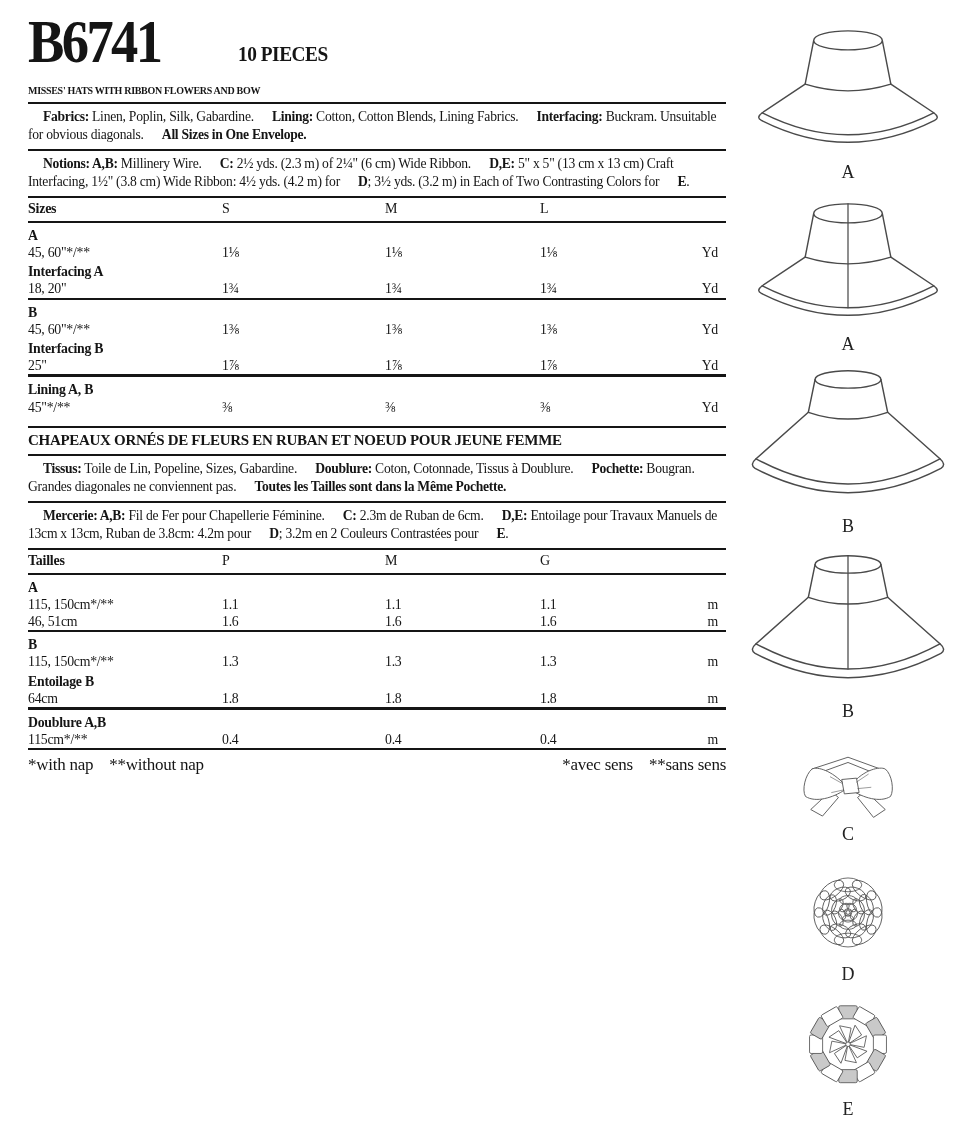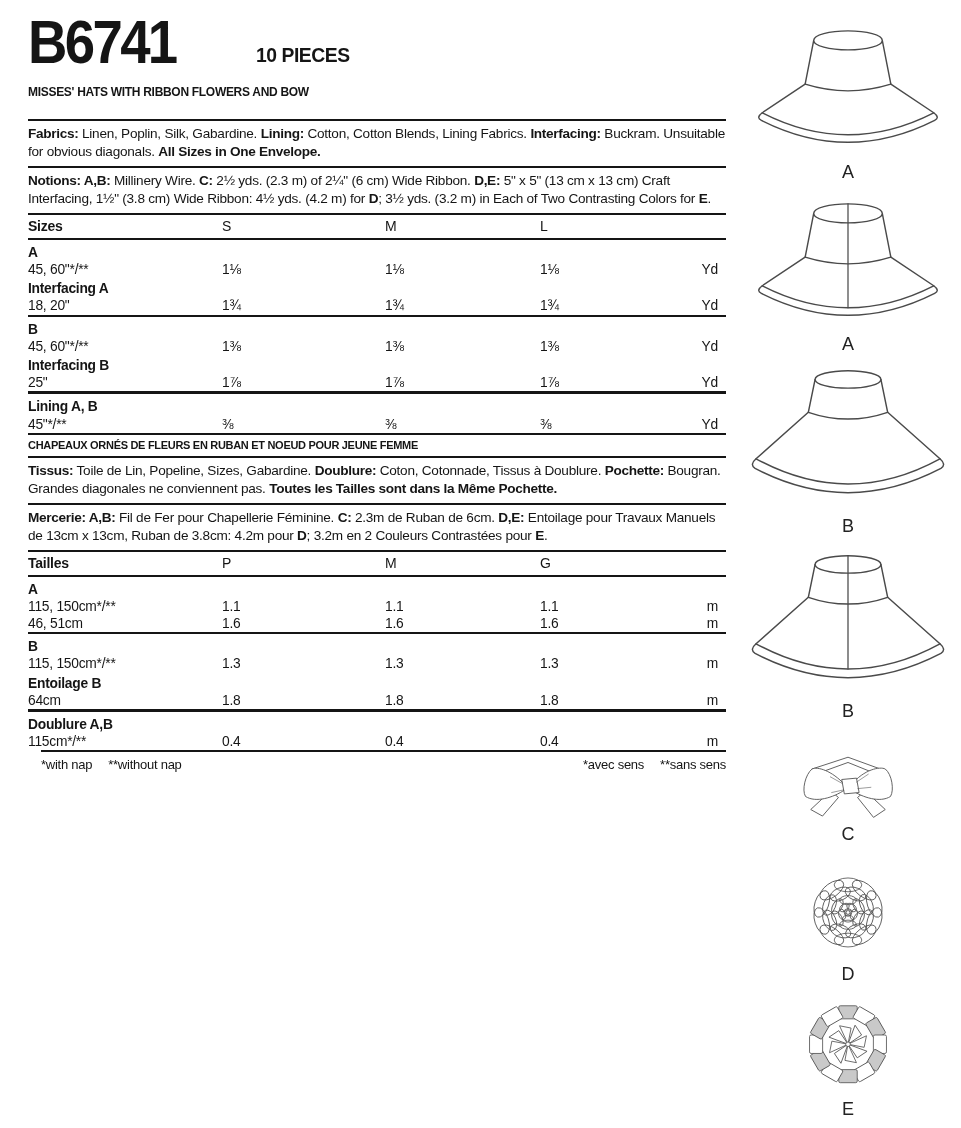--- a/index.html
+++ b/index.html
@@ -5,73 +5,73 @@
   * { box-sizing: border-box; margin: 0; padding: 0; }
   html,body { background:#fff; }
   body {
     width: 961px; height: 1128px;
     font-family: "Liberation Sans", "DejaVu Sans", sans-serif;
     color: #151515;
     letter-spacing: -0.25px;
     position: relative;
     overflow: hidden;
   }
-  .page { position: relative; width: 770px; height: 1128px; }
+  .page { position: relative; width: 770px; height: 1128px; font-family: Liberation Serif, serif; }
   .left-col { position: absolute; left: 28px; top: 12px; width: 698px; }
 
   .header-row { display: flex; align-items: flex-end; height: 58px; }
   .pattern-number {
     font-size: 62px; font-weight: 800; line-height: 0.92;
     letter-spacing: -3px;
     transform: scaleX(0.88); transform-origin: left bottom;
   }
   .pieces {
     font-size: 21px; font-weight: 700; letter-spacing: -0.5px;
     margin-left: 60px; padding-bottom: 3px;
     transform: scaleX(0.92); transform-origin: left bottom;
   }
   .title-bar {
-    font-size: 12px; font-weight: 700; letter-spacing: -0.3px;
-    margin-top: 15px; padding-bottom: 20px;
+    font-size: 10px; font-weight: 700; letter-spacing: -0.3px;
+    margin-top: 15px; padding-bottom: 6px;
     border-bottom: 2px solid #151515;
   }
   .para {
     font-size: 13.6px; line-height: 1.32; padding: 4px 0 5px;
   }
-  .para b { letter-spacing: -0.3px; }
+  .para b { letter-spacing: -0.3px; margin-left: 15px; }
   .hrule { border: none; border-top: 2px solid #151515; height: 0; }
 
   table.yardage {
     width: 698px; border-collapse: collapse; table-layout: fixed;
     font-size: 13.8px;
     border-top: 2px solid #151515;
   }
   table.yardage th {
     text-align: left; font-size: 14px; font-weight: 700;
     padding: 3px 0 4px; border-bottom: 2.5px solid #151515;
   }
   table.yardage th.colhead { font-weight: 400; }
   table.yardage td { padding: 0; line-height: 17.2px; vertical-align: bottom; }
   table.yardage tr.sec td { font-weight: 700; padding-top: 2px; }
   table.yardage tr.first-sec td { padding-top: 4px; }
   table.yardage tr.rule-med { border-top: 2px solid #151515; }
   table.yardage tr.rule-thick { border-top: 3px solid #151515; }
   table.yardage td.u { text-align: right; padding-right: 8px; }
 
   .fr-title-bar {
-    font-size: 11px; font-weight: 700; letter-spacing: -0.3px;
+    font-size: 15px; font-weight: 700; letter-spacing: -0.3px;
     border-top: 2px solid #151515; border-bottom: 2px solid #151515;
-    padding: 4px 0 5px; margin-top: 0;
+    padding: 4px 0 5px; margin-top: 10px;
   }
   .table-wrap-en { margin-top: 0; }
 
   .footnotes {
     display: flex; justify-content: space-between;
     border-top: 2.5px solid #151515;
-    padding-top: 5px; font-size: 13px; margin-left: 13px;
+    padding-top: 5px; font-size: 17px;
   }
   .footnotes .grp span { margin-right: 16px; }
   .footnotes .grp span:last-child { margin-right: 0; }
 
   .right-col { position: absolute; left: 740px; top: 0; width: 216px; height: 1128px; }
   .fig { position: absolute; left: 0; width: 216px; text-align: center; }
   .fig svg { display: block; margin: 0 auto; }
   .fig .fig-label { font-size: 18px; letter-spacing: 0; margin-top: 4px; color: #222; }
   .fig-hat-a-front { top: 18px; }
   .fig-hat-a-back  { top: 192px; }

